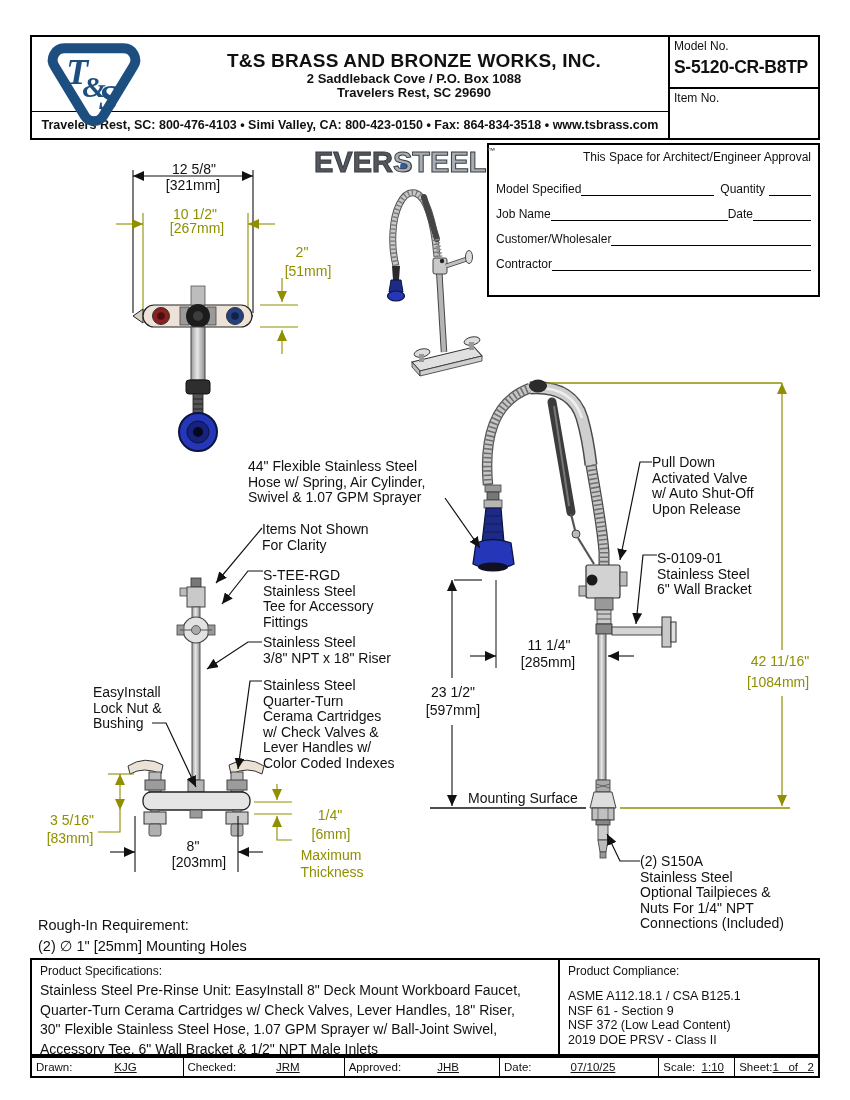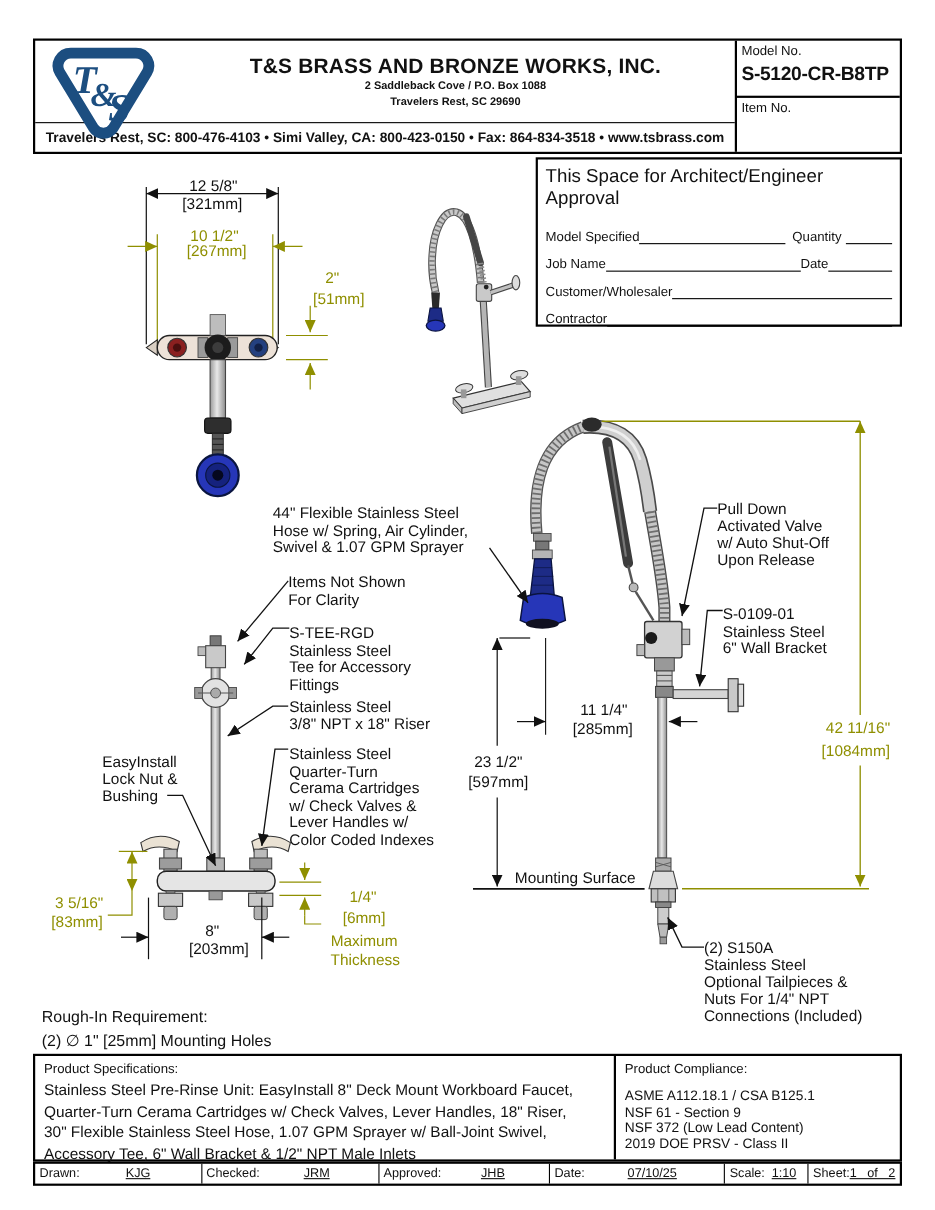--- a/index.html
+++ b/index.html
@@ -7,40 +7,40 @@
         font-family:"Liberation Sans",sans-serif;color:#111;overflow:hidden;}
   
   #header-box{position:absolute;left:30px;top:35px;width:790px;height:105px;
               border:2px solid #000;display:flex;box-sizing:border-box;}
   #header-left{flex:1;display:flex;flex-direction:column;min-width:0;}
   #header-main{flex:1;position:relative;display:flex;}
   #logo-wrap{width:128px;position:relative;}
   #logo-wrap svg{position:absolute;left:12px;top:5px;}
   #company-block{flex:1;text-align:center;padding-top:13px;}
   .company-name{font-size:19px;font-weight:bold;letter-spacing:.2px;}
-  .addr{font-size:10px;font-weight:bold;line-height:14px;}
+  .addr{font-size:13px;font-weight:bold;line-height:14px;}
   #contact-row{height:26px;border-top:1.5px solid #000;display:flex;align-items:center;
                justify-content:center;font-size:12.5px;font-weight:600;white-space:nowrap;}
   #header-right{width:148px;border-left:2px solid #000;display:flex;flex-direction:column;}
   #model-cell{height:52px;border-bottom:2px solid #000;padding:2px 4px;box-sizing:border-box;}
   .small-label{font-size:12px;}
   #model-number{font-size:17.5px;font-weight:bold;margin-top:4px;letter-spacing:-.3px;}
   #item-cell{flex:1;padding:2px 4px;}
   
   #eversteel{position:absolute;left:314px;top:146px;font-weight:bold;font-size:29px;
              letter-spacing:0;-webkit-text-stroke:1px #383c42;}
   #eversteel .rel{position:relative;z-index:1;}
   #ever{color:#53575e;} #steel{color:#a7adb5;}
   #es-dot{position:absolute;left:86px;top:15px;width:12px;height:11px;border-radius:50%;
           background:#2e5fa3;z-index:0;}
   #es-tm{font-size:9px;-webkit-text-stroke:0;color:#53575e;vertical-align:top;}
   
   #approval-box{position:absolute;left:487px;top:143px;width:333px;height:154px;
                 border:2px solid #000;box-sizing:border-box;padding:5px 7px 0 7px;}
-  #approval-title{text-align:left;font-size:17px;margin-bottom:7px;}
+  #approval-title{text-align:right;font-size:12px;margin-bottom:7px;}
   .appr-row{display:flex;align-items:flex-end;height:25px;font-size:12px;}
   .fill-line{flex:1;border-bottom:1.3px solid #000;height:13px;}
   .short-line{border-bottom:1.3px solid #000;height:13px;}
   
   .dim{position:absolute;font-size:14px;text-align:center;width:80px;line-height:15px;}
   .olive{color:#8F8F00;}
   .bgw{background:#fff;}
   .ann{position:absolute;font-size:14px;line-height:15.5px;white-space:pre-line;}
   
   #spec-row{position:absolute;left:30px;top:958px;width:790px;height:98px;
@@ -88,20 +88,24 @@
       <div id="model-cell">
         <div class="small-label">Model No.</div>
         <div id="model-number">S-5120-CR-B8TP</div>
       </div>
       <div id="item-cell">
         <div class="small-label">Item No.</div>
       </div>
     </div>
   </div>
 
+  <div id="eversteel">
+    <span id="es-dot"></span>
+    <span class="rel" id="ever">EVER</span><span class="rel" id="steel">STEEL</span><span class="rel" id="es-tm">™</span>
+  </div>
 
   <div id="approval-box">
     <div id="approval-title">This Space for Architect/Engineer Approval</div>
     <div class="appr-row">
       <span>Model Specified</span>
       <span class="fill-line"></span>
       <span style="padding:0 4px 0 6px">Quantity</span>
       <span class="short-line" style="width:42px"></span>
     </div>
     <div class="appr-row">

